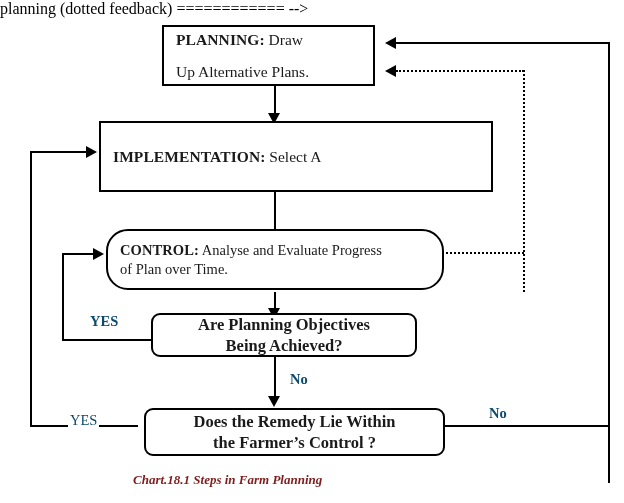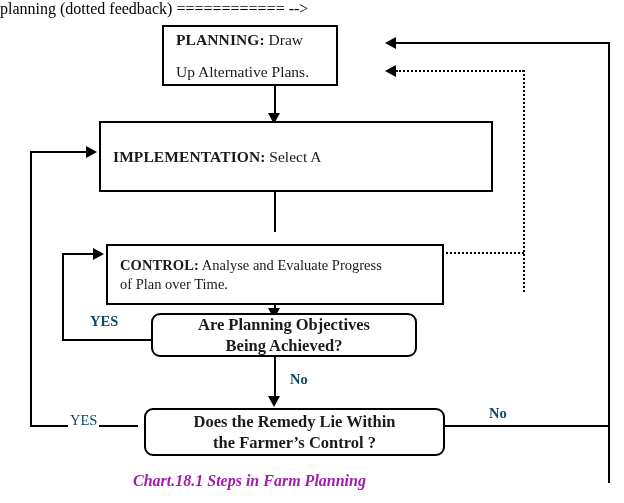--- a/index.html
+++ b/index.html
@@ -104,44 +104,44 @@
     z-index: 4;
     background: #ffffff;
     padding: 0 2px;
   }
   .edge-label.bold { font-weight: bold; }
 
   .caption {
     position: absolute;
     font-style: italic;
     font-weight: bold;
-    font-size: 16px;
-    color: #a21caf;
+    font-size: 13px;
+    color: #7f1d1d;
     white-space: pre;
     z-index: 6;
     text-align: center;
   }
 </style>
 </head>
 <body>
 
 <div id="chart-root">
 
   
 
-  <div class="box process" style="left:162px; top:25px; width:176px; height:61px;gap:12px;">
+  <div class="box process" style="left:162px; top:25px; width:213px; height:61px;gap:12px;">
     <div class="line"><span class="kw">PLANNING:</span><span> Draw</span></div>
     <div class="line">Up Alternative Plans.</div>
   </div>
 
   <div class="box process" style="left:99px; top:121px; width:394px; height:71px;">
     <div class="line"><span class="kw">IMPLEMENTATION:</span><span> Select A</span></div>
   </div>
 
-  <div class="box process" style="left:106px; top:244px; width:338px; height:61px; font-size:14.5px;">
+  <div class="box process" style="left:106px; top:229px; width:338px; height:61px; font-size:14.5px;border-radius:22px;">
     <div class="line"><span class="kw">CONTROL:</span><span> Analyse and Evaluate Progress</span></div>
     <div class="line">of Plan over Time.</div>
   </div>
 
   <div class="box decision" style="left:151px; top:313px; width:266px; height:44px;">
     <div class="line">Are Planning Objectives</div>
     <div class="line">Being Achieved?</div>
   </div>
 
   <div class="box decision" style="left:144px; top:408px; width:301px; height:48px;">

